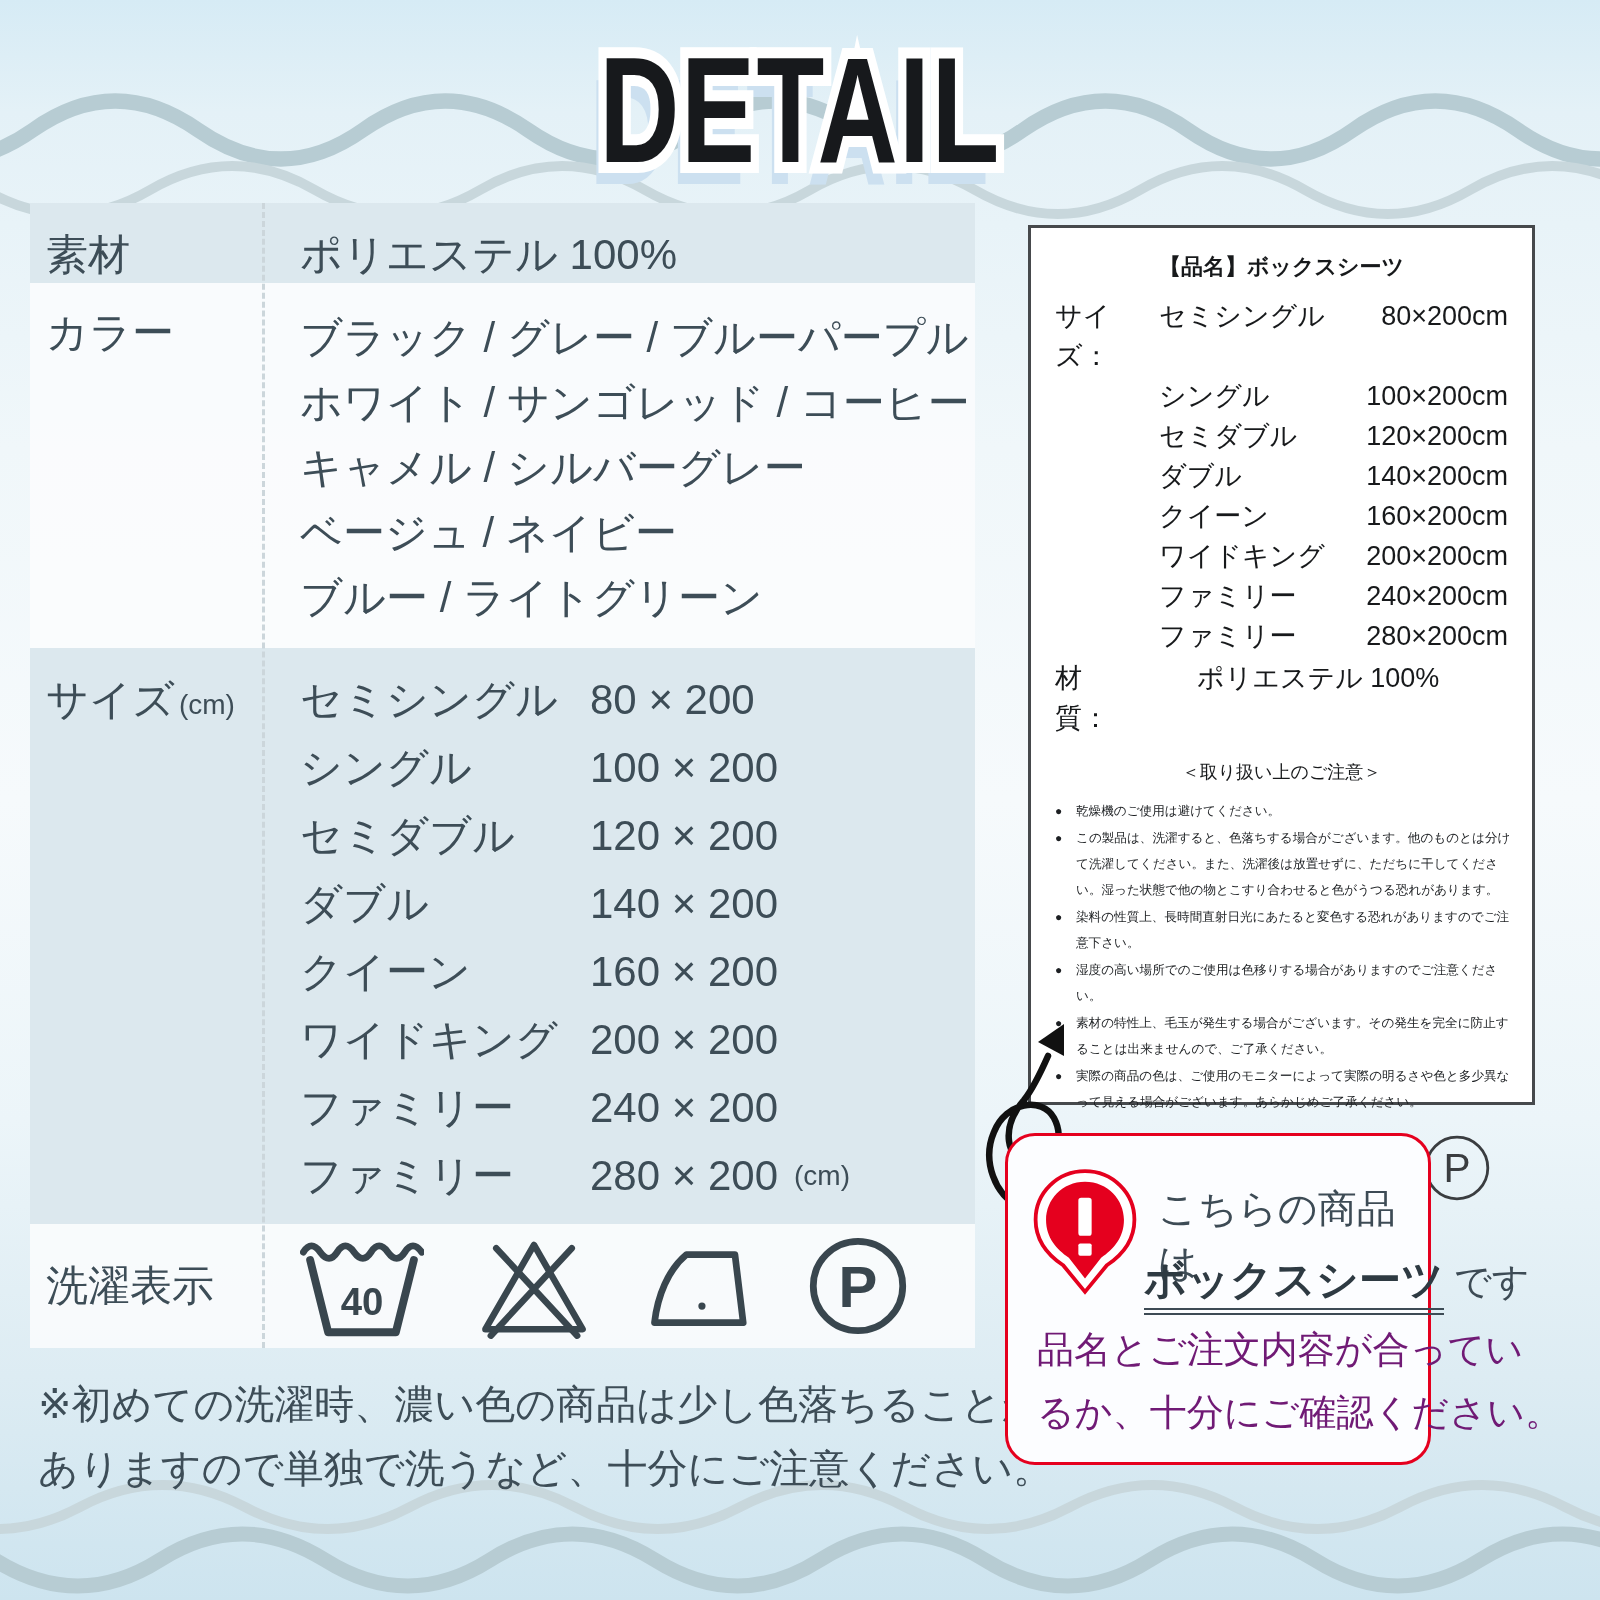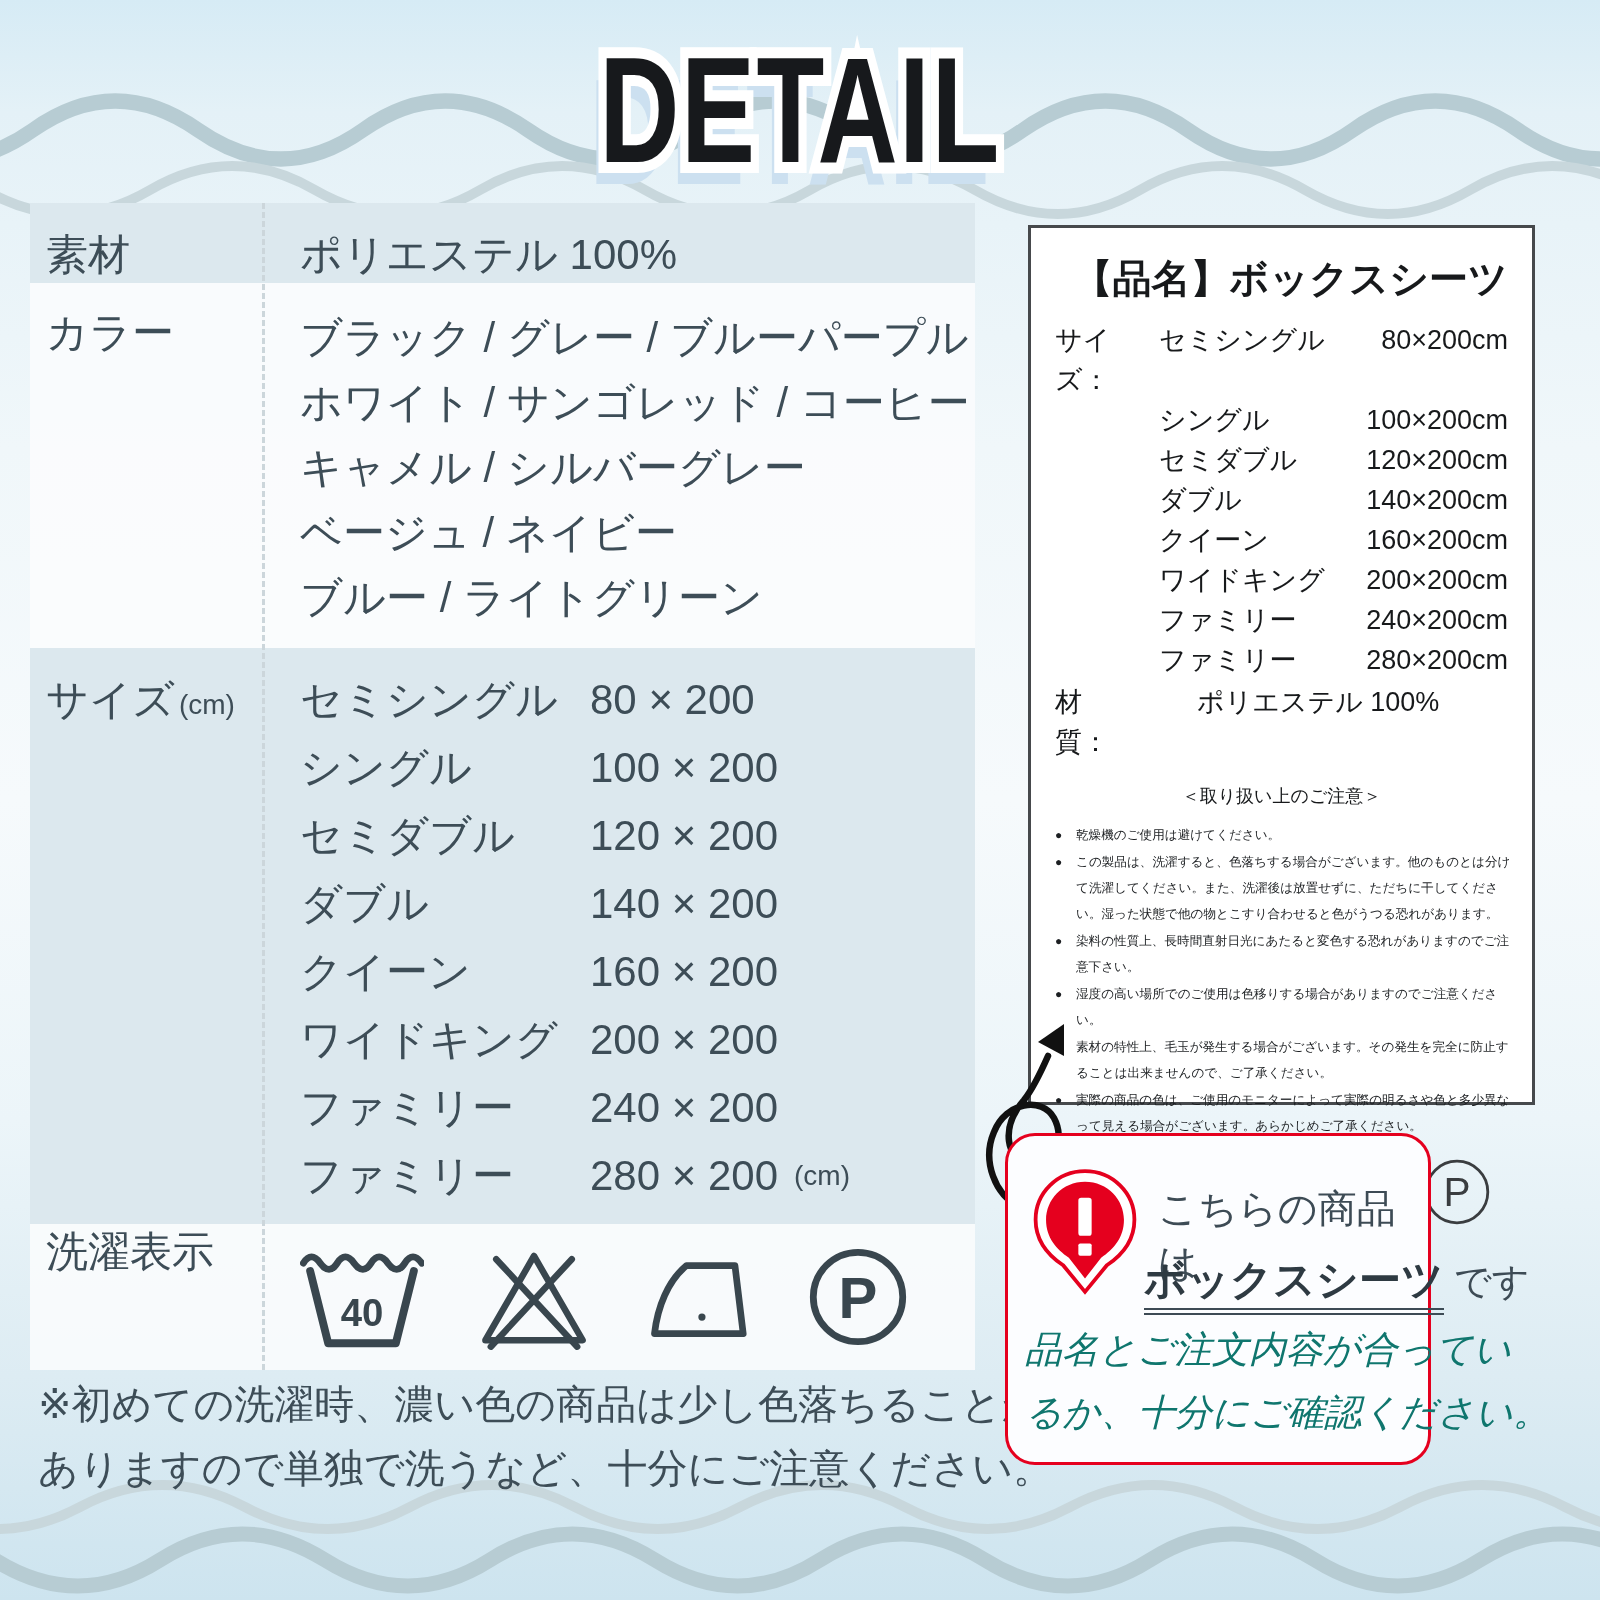--- a/index.html
+++ b/index.html
@@ -33,34 +33,34 @@
   .cell-value{flex:1;font-size:42px;}
   .row-material{height:80px;align-items:flex-end;}
   .row-color{padding-top:22px;padding-bottom:18px;}
   .row-color .color-line{line-height:65px;}
   .row-size{padding-top:18px;padding-bottom:14px;}
   .row-size .cell-label{padding-top:6px;}
   .unit{font-size:28px;margin-left:4px;}
   .size-line{display:flex;line-height:68px;}
   .sname{width:290px;flex:none;}
   .scm{font-size:28px;margin-left:16px;}
-  .row-laundry{height:146px;}
+  .row-laundry{height:124px;align-items:center;}
   .laundry-icons{display:flex;align-items:center;gap:42px;}
   .laundry-icons svg{stroke:#39464e;}
   .wash-num{font-size:34px;font-weight:bold;fill:#39464e;}
   .pc-letter{font-size:56px;font-weight:bold;fill:#39464e;}
 
   .footnote{position:absolute;left:38px;top:1372px;font-size:40px;line-height:1.6;color:#3d4d57;}
 
   
   .label-panel{
     position:absolute;left:1028px;top:225px;width:507px;height:880px;box-sizing:border-box;
     background:#ffffff;border:3px solid #46494c;color:#17191b;padding:18px 24px 0 24px;
   }
-  .panel-title{text-align:right;font-size:39px;font-weight:bold;margin:6px 0 14px;}
+  .panel-title{text-align:center;font-size:22px;font-weight:bold;margin:6px 0 14px;}
   .panel-sizes{font-size:27px;line-height:40px;}
   .psize-row{display:flex;}
   .ps-label{width:104px;flex:none;}
   .ps-name{width:190px;flex:none;}
   .ps-dim{flex:1;text-align:right;}
   .panel-material{display:flex;font-size:27px;line-height:40px;margin-top:2px;gap:38px;}
   .pm-label{width:104px;flex:none;}
   .care-title{text-align:center;font-size:18px;margin:22px 0 14px;}
   .care-list{list-style:none;margin:0;padding:0;font-size:12.6px;line-height:26px;color:#1c1f22;width:460px;}
   .care-list li{display:flex;margin-bottom:1px;}
@@ -75,21 +75,21 @@
   .loop-arrow{position:absolute;left:980px;top:998px;}
   .warning-box{
     position:absolute;left:1005px;top:1133px;width:426px;height:332px;box-sizing:border-box;
     background:#fcfdff;border:3px solid #e5001e;border-radius:30px;
   }
   .warn-icon{position:absolute;left:20px;top:28px;}
   .warn-line1{position:absolute;left:150px;top:46px;font-size:39px;color:#3d4b55;}
   .warn-line2{position:absolute;left:136px;top:108px;color:#3d4b55;white-space:nowrap;margin-top:8px;}
   .warn-product{font-size:42px;font-weight:bold;color:#2e3a42;padding-bottom:5px;border-bottom:7px double #3d4b55;}
   .warn-suffix{font-size:37px;margin-left:10px;}
-  .warn-body{position:absolute;left:17px;top:182px;font-size:37px;line-height:63px;color:#0f766e;white-space:nowrap;font-style:italic;}
+  .warn-body{position:absolute;left:29px;top:182px;font-size:37px;line-height:63px;color:#701a75;white-space:nowrap;}
 </style>
 </head>
 <body>
 
 <div class="canvas">
 
   <svg class="waves-top" width="1600" height="190" viewBox="0 0 1600 190" fill="none">
     <path d="M-297,95 q82,-58 165,0 t165,0 t165,0 t165,0 t165,0 t165,0 t165,0 t165,0 t165,0 t165,0 t165,0 t165,0" stroke="#b7ccd3" stroke-width="15"></path>
     <path d="M-180,155 q82,-48 165,0 t165,0 t165,0 t165,0 t165,0 t165,0 t165,0 t165,0 t165,0 t165,0 t165,0 t165,0" stroke="#c8d7dc" stroke-width="10"></path>
   </svg>

